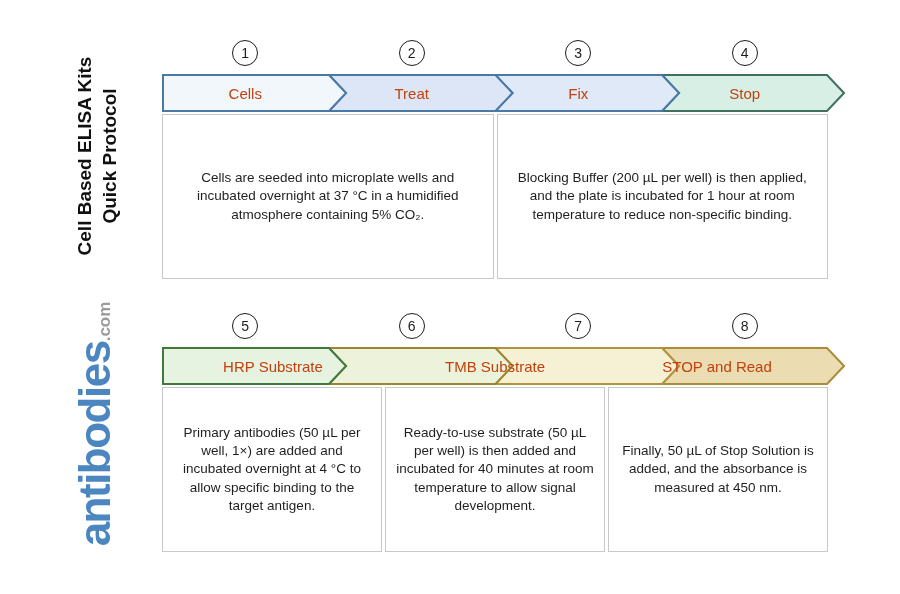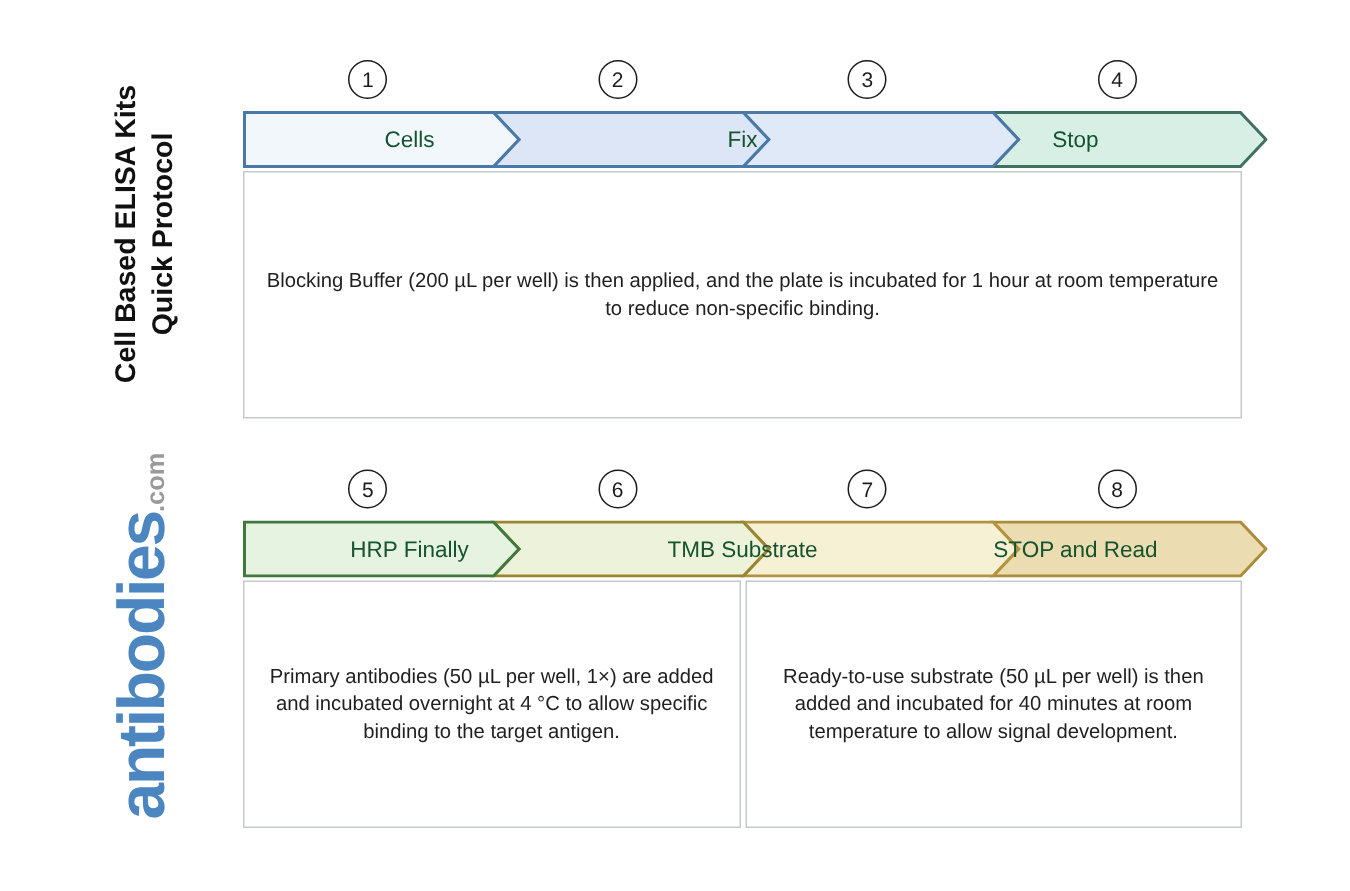--- a/index.html
+++ b/index.html
@@ -42,21 +42,21 @@
     font-size:14px; color:#1c1c1c;
   }
 
   .arrow-wrap { position:relative; width:683px; height:38px; margin-top:8px; }
   .arrow-wrap svg { position:absolute; left:0; top:0; }
   .labels {
     position:absolute; left:0; top:0; width:666px; height:38px; display:flex;
   }
   .label {
     flex:1; display:flex; align-items:center; justify-content:center;
-    font-size:15px; color:#14532d;text-align:right;
+    font-size:15px; color:#c2410c;text-align:right;
   }
 
   .boxes { width:666px; display:flex; gap:3px; margin-top:2px; }
   .box {
     flex:1; height:165px; box-sizing:border-box;
     background:#fff; border:1.5px solid #c6c9cc;
     display:flex; align-items:center; justify-content:center;
     padding:6px 9px;
   }
   .box p {
@@ -100,26 +100,30 @@
 
     <div class="arrow-wrap">
       <svg width="683" height="38" viewBox="0 0 683 38">
         <path d="M500,1 L665,1 L682,19 L665,37 L500,37 L517,19 Z" stroke-width="2" fill="#d8efe6" stroke="#3f7060"></path>
         <path d="M333.5,1 L500,1 L517,19 L500,37 L333.5,37 L350.5,19 Z" stroke-width="2" fill="#e0e9f7" stroke="#4a79a8"></path>
         <path d="M167,1 L333.5,1 L350.5,19 L333.5,37 L167,37 L184,19 Z" stroke-width="2" fill="#dce6f6" stroke="#4a79a8"></path>
         <path d="M1,1 L167,1 L184,19 L167,37 L1,37 Z" stroke-width="2" fill="#f2f7fb" stroke="#4a79a8"></path>
       </svg>
       <div class="labels">
         <div class="label">Cells</div>
+        <div class="label">Treat</div>
         <div class="label">Fix</div>
         <div class="label">Stop</div>
       </div>
     </div>
 
     <div class="boxes">
+      <div class="box">
+          <p>Cells are seeded into microplate wells and incubated overnight at 37 °C in a humidified atmosphere containing 5% CO₂.</p>
+        </div>
       <div class="box">
           <p>Blocking Buffer (200 µL per well) is then applied, and the plate is incubated for 1 hour at room temperature to reduce non-specific binding.</p>
         </div>
     </div>
   </section>
 
   <section class="phase" id="phase2">
     <div class="circles">
       <div class="circle-cell">
           <div class="circle">
@@ -144,29 +148,32 @@
     </div>
 
     <div class="arrow-wrap">
       <svg width="683" height="38" viewBox="0 0 683 38">
         <path d="M500,1 L665,1 L682,19 L665,37 L500,37 L517,19 Z" stroke-width="2" fill="#ecdcb2" stroke="#aa8c39"></path>
         <path d="M333.5,1 L500,1 L517,19 L500,37 L333.5,37 L350.5,19 Z" stroke-width="2" fill="#f6f1d4" stroke="#b2943e"></path>
         <path d="M167,1 L333.5,1 L350.5,19 L333.5,37 L167,37 L184,19 Z" stroke-width="2" fill="#edf3db" stroke="#9a8530"></path>
         <path d="M1,1 L167,1 L184,19 L167,37 L1,37 Z" stroke-width="2" fill="#e5f3e0" stroke="#41793c"></path>
       </svg>
       <div class="labels">
-        <div class="label">HRP Finally</div>
+        <div class="label">HRP Substrate</div>
         <div class="label">TMB Substrate</div>
         <div class="label">STOP and Read</div>
       </div>
     </div>
 
     <div class="boxes">
       <div class="box">
           <p>Primary antibodies (50 µL per well, 1×) are added and incubated overnight at 4 °C to allow specific binding to the target antigen.</p>
         </div>
       <div class="box">
           <p>Ready-to-use substrate (50 µL per well) is then added and incubated for 40 minutes at room temperature to allow signal development.</p>
         </div>
+      <div class="box">
+          <p>Finally, 50 µL of Stop Solution is added, and the absorbance is measured at 450 nm.</p>
+        </div>
     </div>
   </section>
 
 </div>
 
 </body></html>

